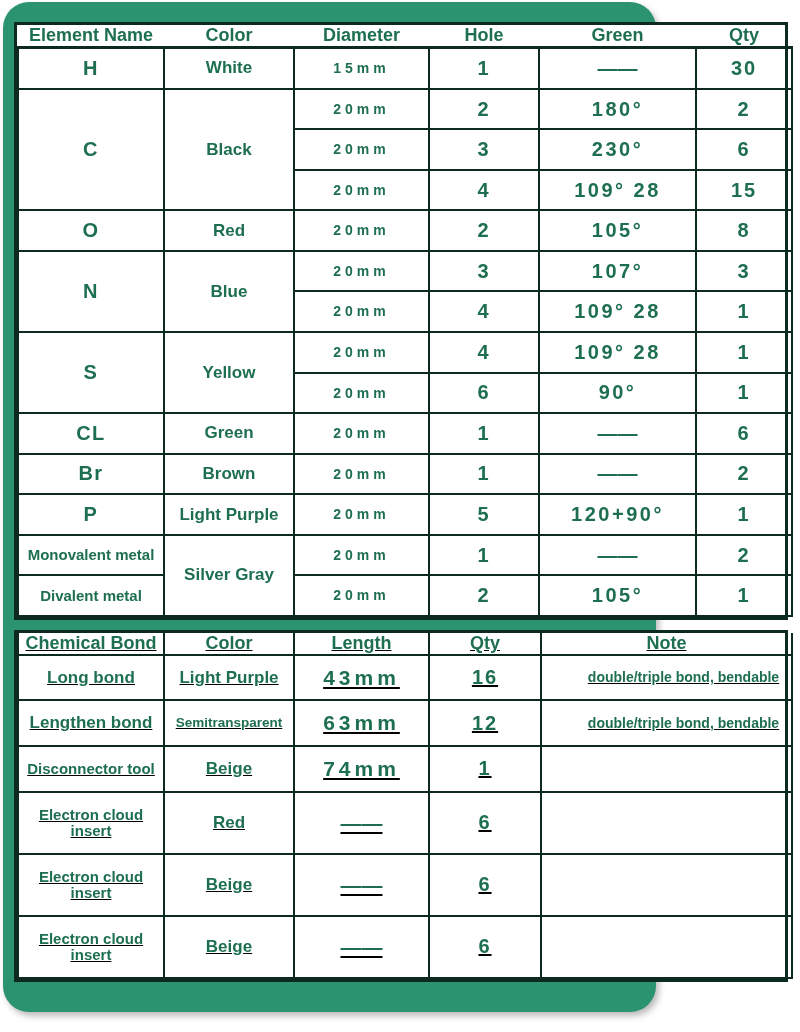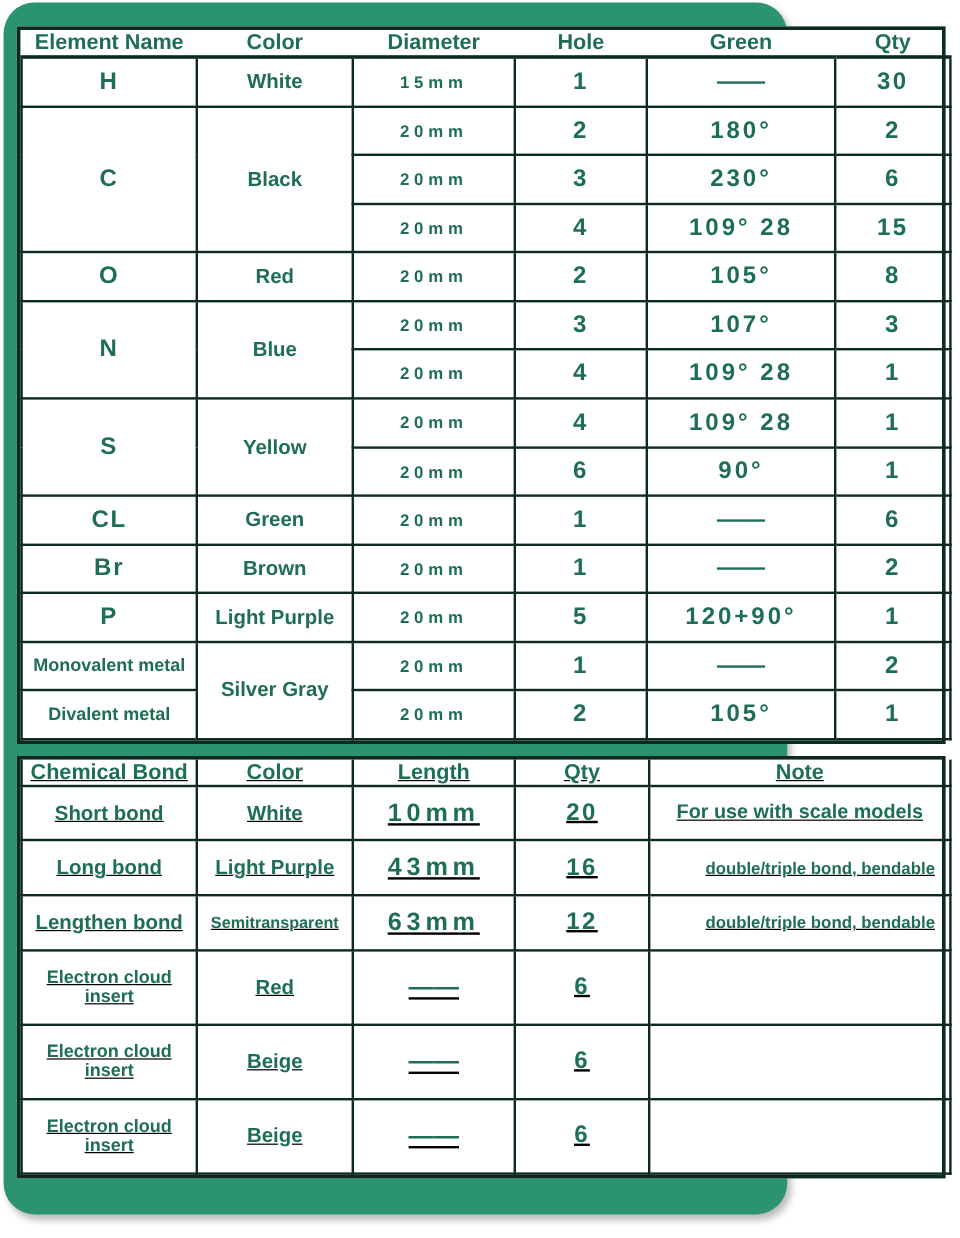--- a/index.html
+++ b/index.html
@@ -205,39 +205,39 @@
           <tr>
             <th class="col0">Chemical Bond</th>
             <th class="col1">Color</th>
             <th class="col2">Length</th>
             <th class="col3">Qty</th>
             <th class="col4">Note</th>
           </tr>
         </thead>
         <tbody>
           <tr>
-            <td class="col0">Short bond</td>
-            <td class="col1">White</td>
-            <td class="col2">10mm</td>
-            <td class="col3">20</td>
-            <td class="col4 note-lg">For use with scale models</td>
-          </tr>
-          <tr>
             <td class="col0">Long bond</td>
             <td class="col1">Light Purple</td>
             <td class="col2">43mm</td>
             <td class="col3">16</td>
             <td class="col4 note-sm">double/triple bond, bendable</td>
           </tr>
           <tr>
             <td class="col0">Lengthen bond</td>
             <td class="col1 xs">Semitransparent</td>
             <td class="col2">63mm</td>
             <td class="col3">12</td>
             <td class="col4 note-sm">double/triple bond, bendable</td>
+          </tr>
+          <tr>
+            <td class="col0 sm">Disconnector tool</td>
+            <td class="col1">Beige</td>
+            <td class="col2">74mm</td>
+            <td class="col3">1</td>
+            <td class="col4"></td>
           </tr>
           <tr>
             <td class="col0 sm">Electron cloud insert</td>
             <td class="col1">Red</td>
             <td class="col2 dash">——</td>
             <td class="col3">6</td>
             <td class="col4"></td>
           </tr>
           <tr>
             <td class="col0 sm">Electron cloud insert</td>

